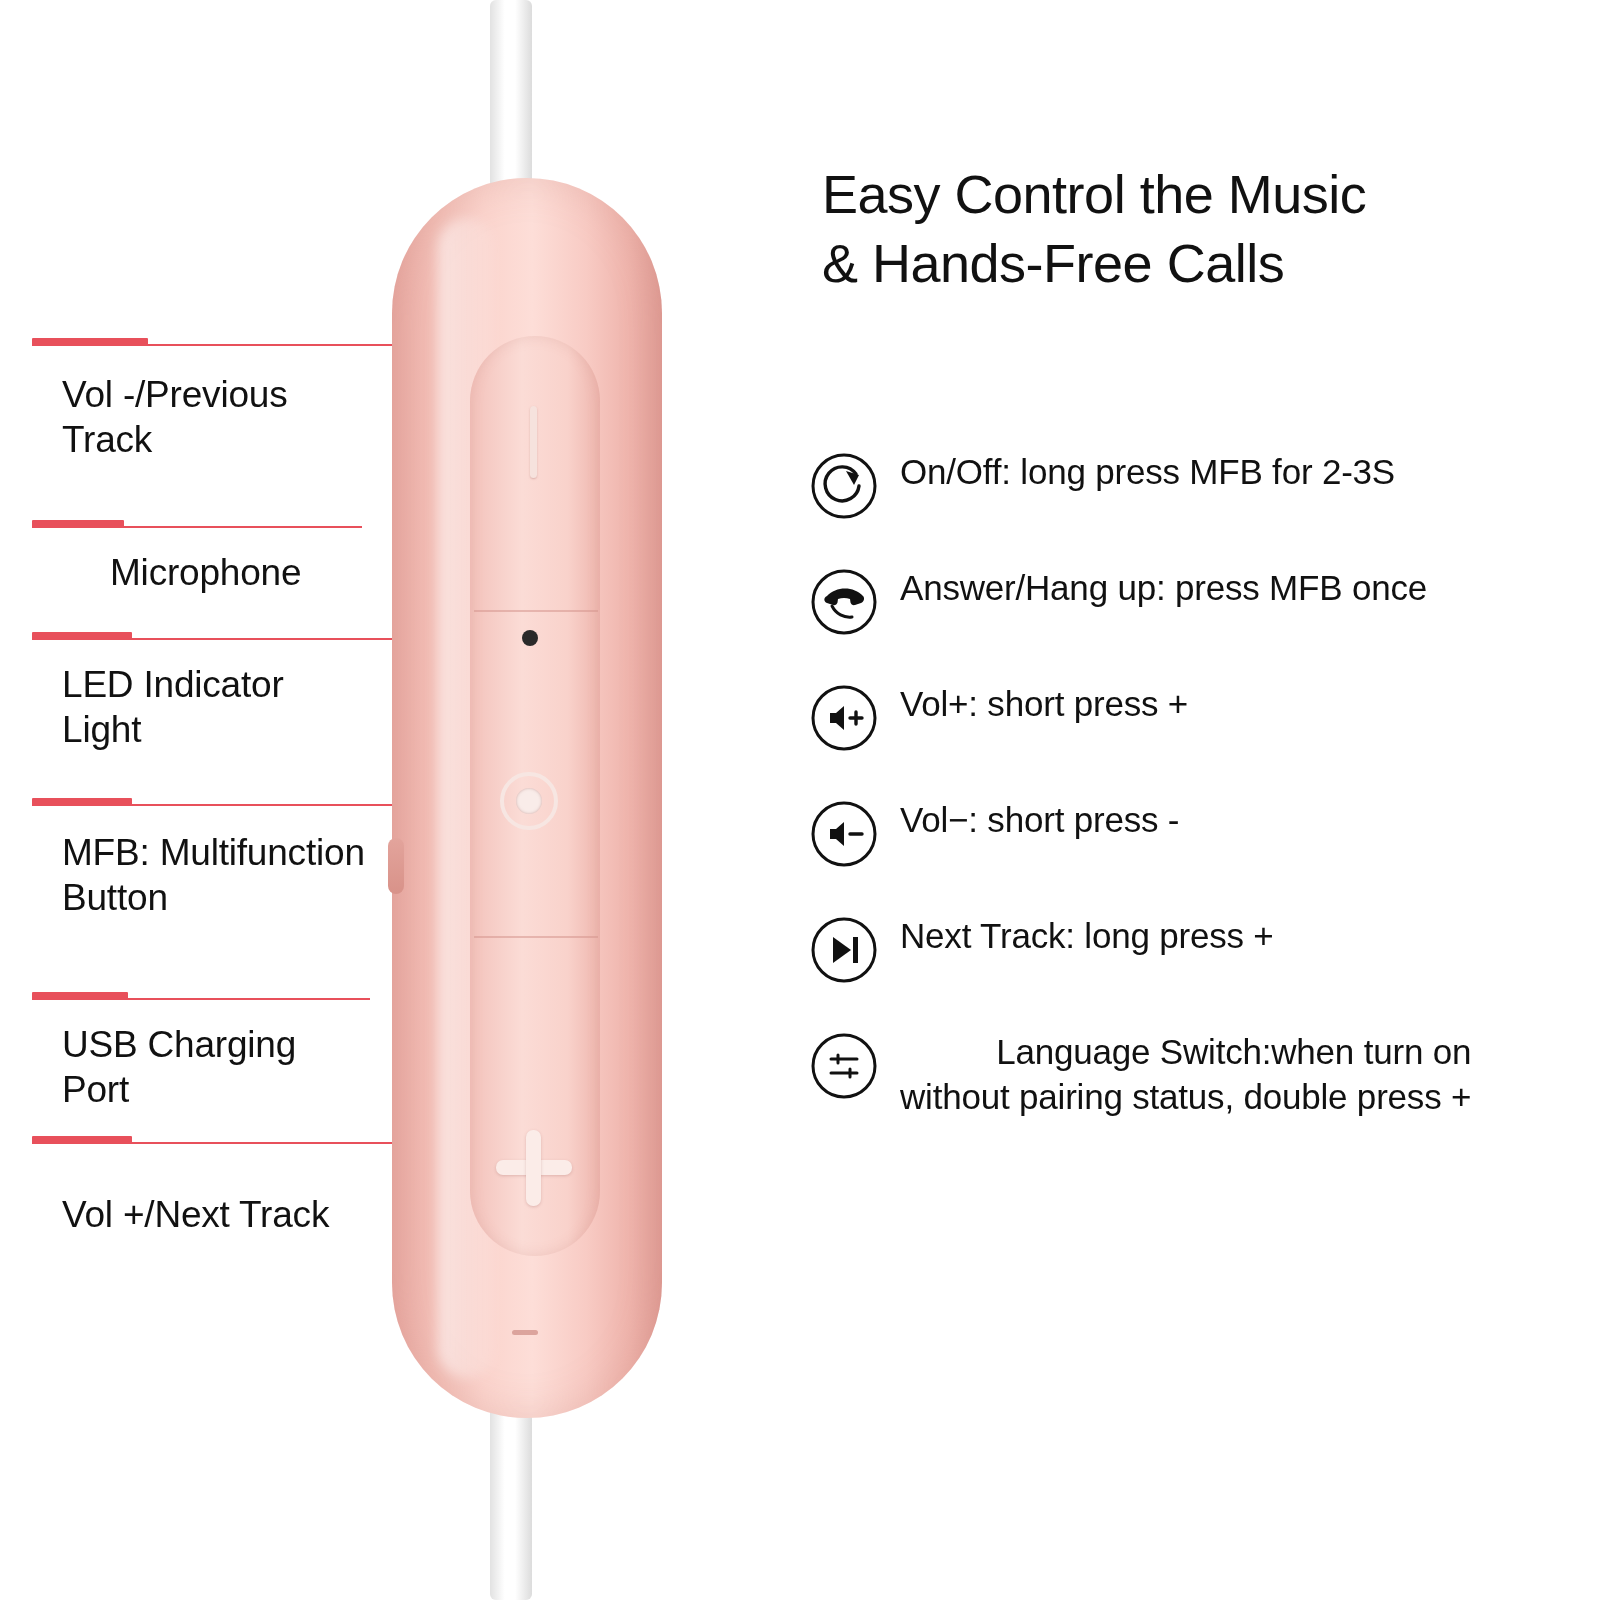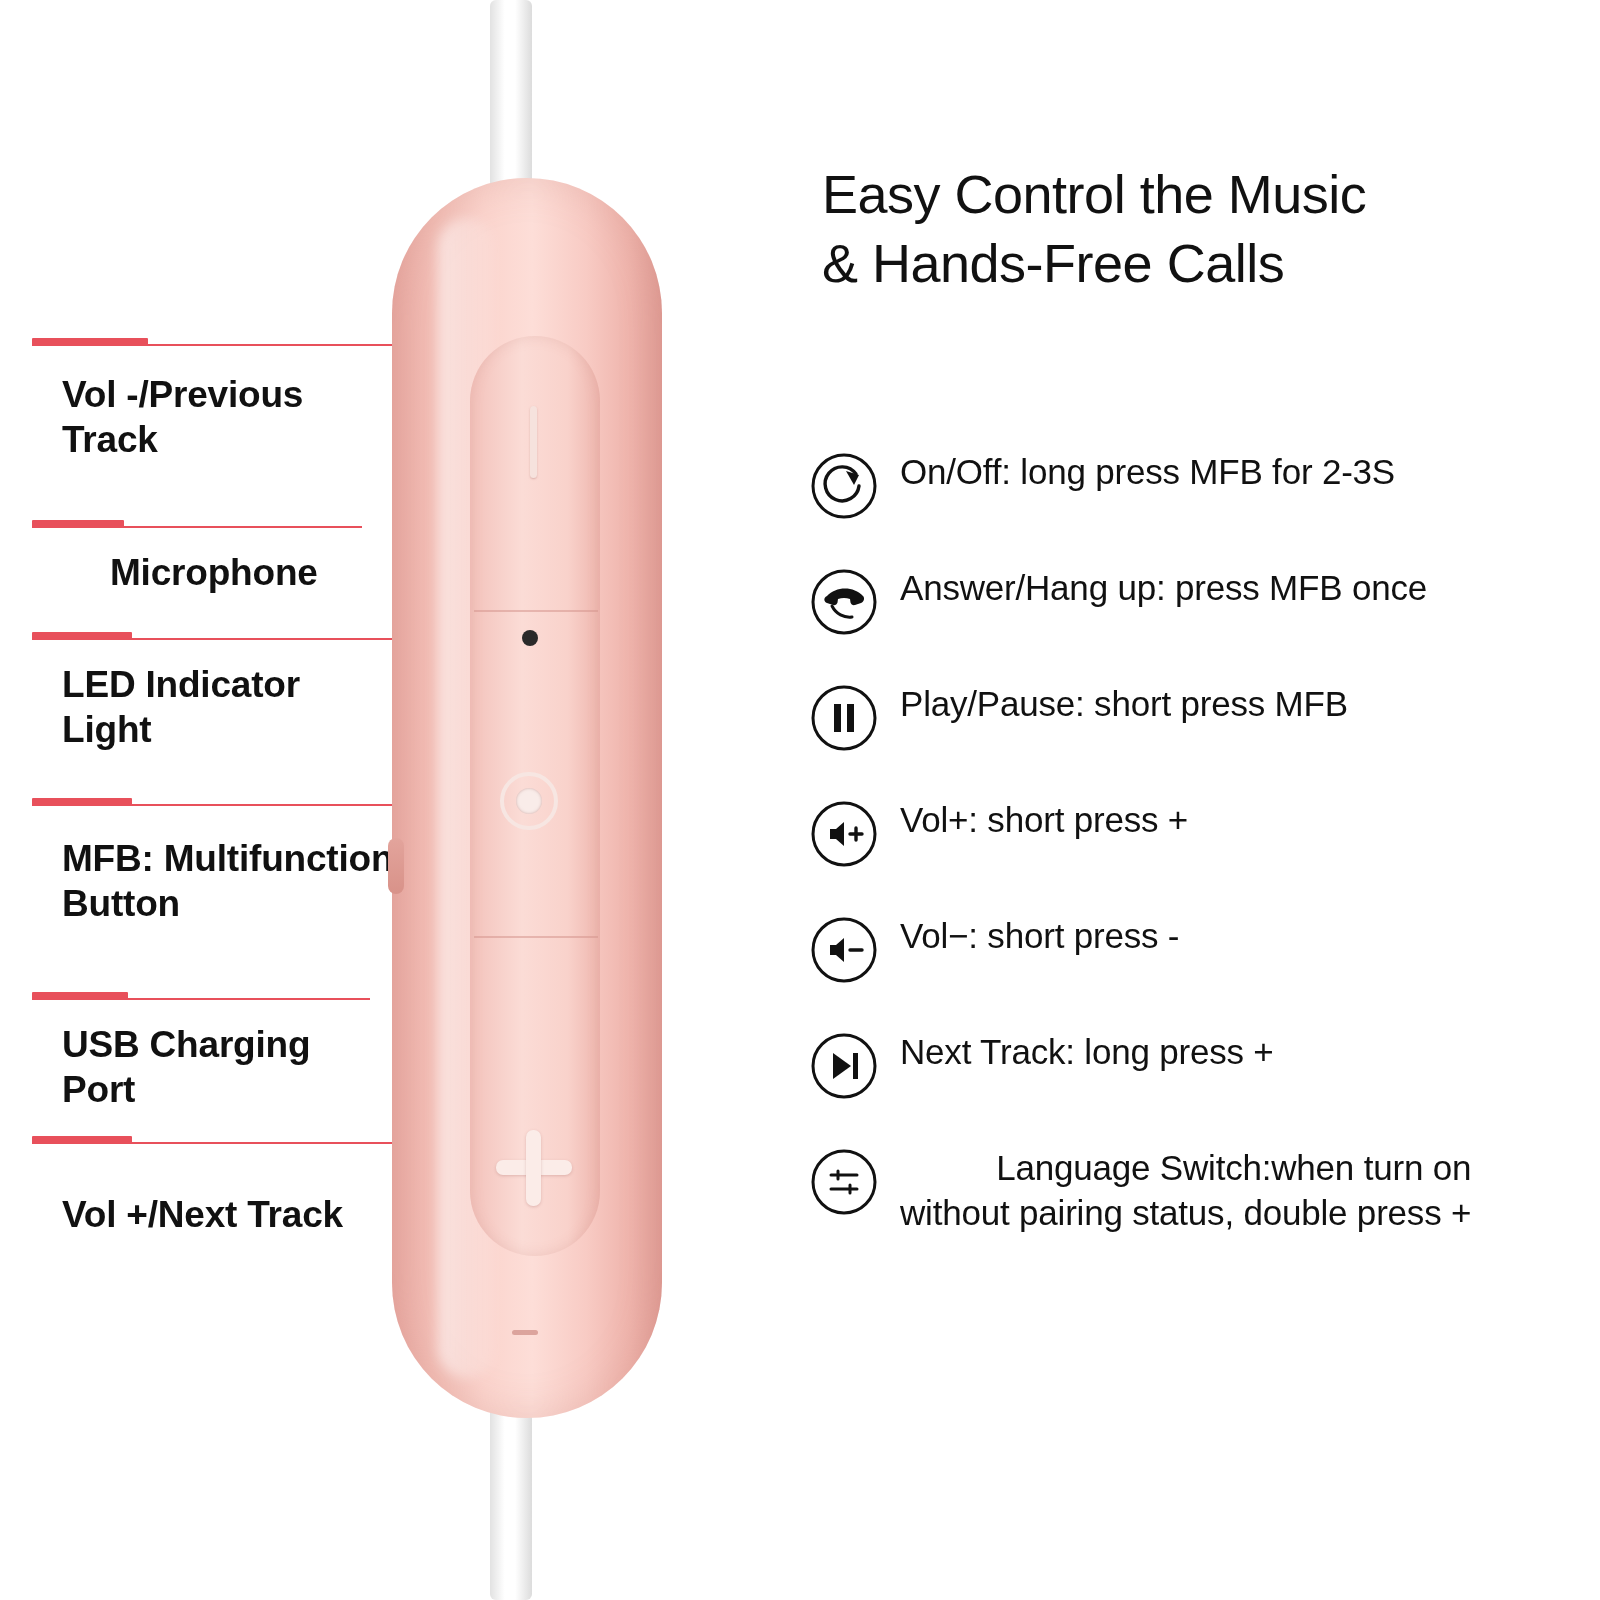--- a/index.html
+++ b/index.html
@@ -35,21 +35,20 @@
     background: #e8505b;
   }
   .label-text {
     position: absolute;
     left: 30px;
     font-size: 37px;
     line-height: 1.22;
     letter-spacing: -0.2px;
     color: #111;
     white-space: pre-line;
-    font-weight: bold;
   }
 
   
   #device {
     position: absolute;
     left: 380px;
     top: 0;
     width: 290px;
     height: 1600px;
   }
@@ -249,21 +248,21 @@
 
   <div class="label-block" style="top:632px">
     <div class="label-rule" style="top:0; width:100px;"></div>
     <div class="label-text" style="top:30px;">LED Indicator
 Light</div>
   </div>
   <div class="leader" style="left:32px; top:638px; width:480px;"></div>
 
   <div class="label-block" style="top:798px">
     <div class="label-rule" style="top:0; width:100px;"></div>
-    <div class="label-text" style="top:38px;">MFB: Multifunction
+    <div class="label-text" style="top:32px;">MFB: Multifunction
 Button</div>
   </div>
   <div class="leader" style="left:32px; top:804px; width:478px;"></div>
 
   <div class="label-block" style="top:992px">
     <div class="label-rule" style="top:0; width:96px;"></div>
     <div class="label-text" style="top:30px;">USB Charging
 Port</div>
   </div>
   <div class="leader" style="left:32px; top:998px; width:338px;"></div>
@@ -317,30 +316,20 @@
       <span class="fi">
         <svg viewBox="0 0 68 68" width="68" height="68">
           <circle cx="34" cy="34" r="31" fill="none" stroke="#111" stroke-width="3"></circle>
           <path d="M17 28 C26 18 44 18 53 28 C55 30 54 34 51 35 L45 37 C43 37.5 41 36.5 40.5 34.5 L40 31 C36 29.5 32 29.5 28 31 L27.5 34.5 C27 36.5 25 37.5 23 37 L17 35 C14 34 13 30 17 28 Z" fill="#111"></path>
           <path d="M22 38 C26 46 34 50 42 49" fill="none" stroke="#111" stroke-width="3" stroke-linecap="round"></path>
         </svg>
       </span>
       <span class="ftext">Answer/Hang up: press MFB once</span>
     </div>
 
-    <div class="feature">
-      <span class="fi">
-        <svg viewBox="0 0 68 68" width="68" height="68">
-          <circle cx="34" cy="34" r="31" fill="none" stroke="#111" stroke-width="3"></circle>
-          <rect x="24" y="20" width="7" height="28" fill="#111"></rect>
-          <rect x="37" y="20" width="7" height="28" fill="#111"></rect>
-        </svg>
-      </span>
-      <span class="ftext">Play/Pause: short press MFB</span>
-    </div>
 
     <div class="feature">
       <span class="fi">
         <svg viewBox="0 0 68 68" width="68" height="68">
           <circle cx="34" cy="34" r="31" fill="none" stroke="#111" stroke-width="3"></circle>
           <path d="M20 29 H26 L34 22 V46 L26 39 H20 Z" fill="#111"></path>
           <path d="M40 34 H52 M46 28 V40" stroke="#111" stroke-width="3.4" stroke-linecap="round"></path>
         </svg>
       </span>
       <span class="ftext">Vol+: short press +</span>

